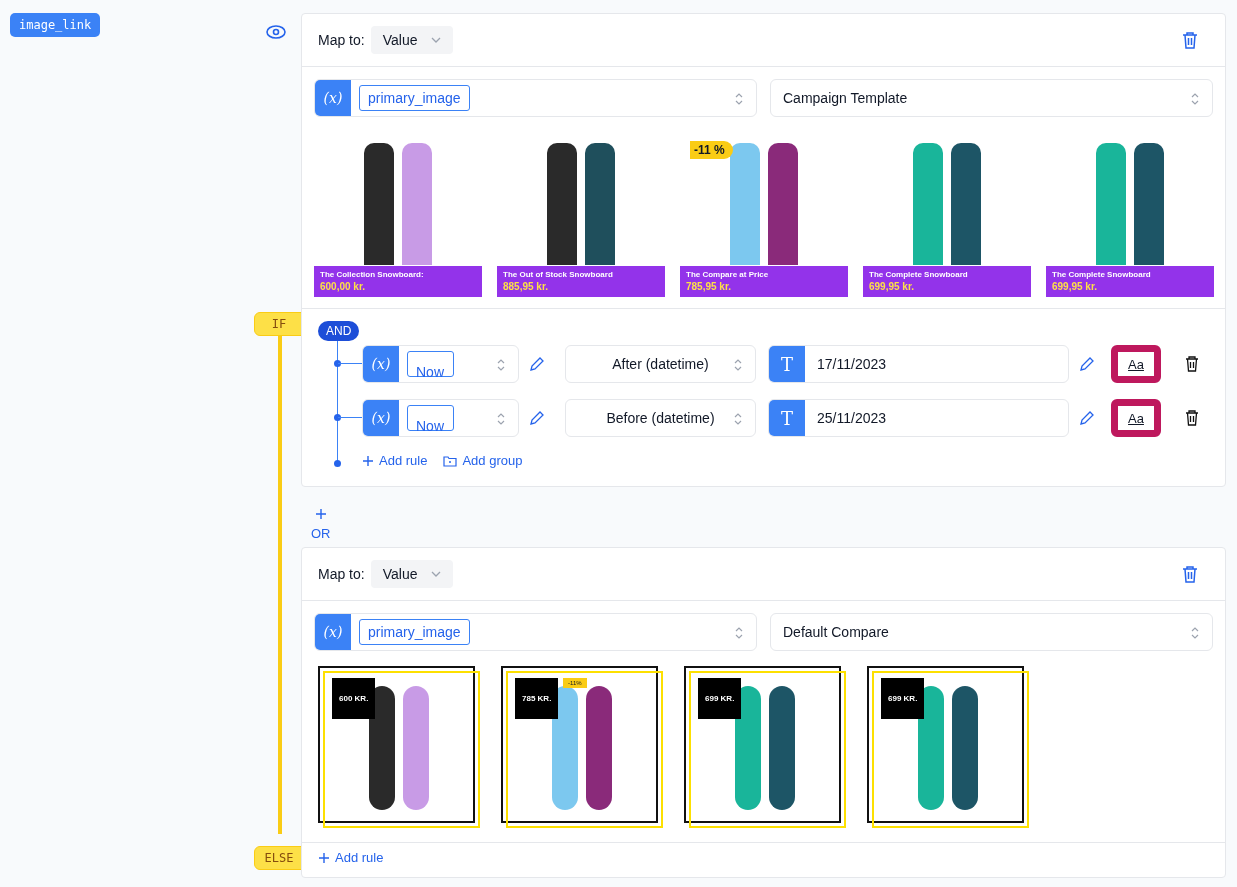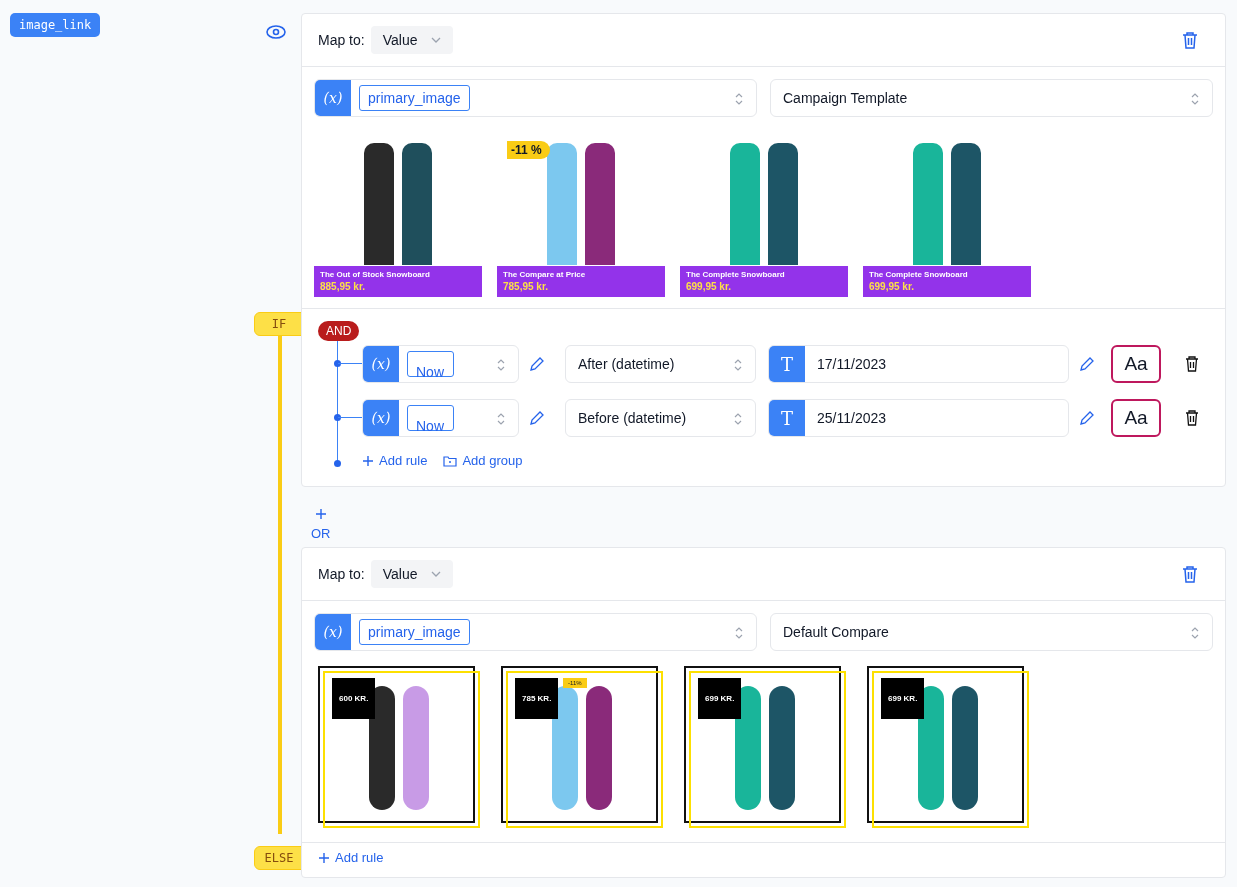--- a/index.html
+++ b/index.html
@@ -22,33 +22,33 @@
   .tpl-select { flex: 1; height: 38px; border: 1px solid #e5e7eb; border-radius: 6px; display: flex; align-items: center; padding: 0 12px; position: relative; font-size: 14px; }
   .gallery { position: absolute; left: 12px; top: 66px; display: flex; gap: 15px; }
   .prod { width: 168px; height: 164px; position: relative; background: #fff; }
   .boards { position: absolute; top: 10px; left: 50%; transform: translateX(-50%); display: flex; gap: 8px; }
   .board { width: 30px; height: 122px; border-radius: 10px 10px 0 0; }
   .banner { position: absolute; bottom: 0; left: 0; right: 0; height: 31px; background: #9333ea; padding: 3px 6px; }
   .banner .t { color: #fff; font-size: 8px; font-weight: bold; line-height: 11px; }
   .banner .p { color: #fde047; font-size: 10px; font-weight: bold; line-height: 13px; }
   .disc { position: absolute; left: 10px; top: 8px; background: #facc15; font-weight: bold; font-size: 12px; padding: 2px 8px 2px 4px; border-radius: 0 10px 10px 0; }
   .rules { border-top: 1px solid #e5e7eb; position: absolute; top: 294px; left: 0; right: 0; bottom: 0; }
-  .and { position: absolute; left: 16px; top: 12px; background: #b91c1c; color: #fff; font-size: 12px; height: 20px; line-height: 20px; padding: 0 8px; border-radius: 10px; }
+  .and { position: absolute; left: 16px; top: 12px; background: #1d4ed8; color: #fff; font-size: 12px; height: 20px; line-height: 20px; padding: 0 8px; border-radius: 10px; }
   .tree-v { position: absolute; left: 35px; top: 32px; width: 1px; height: 122px; background: #3b82f6; }
   .dot { position: absolute; left: 32px; width: 7px; height: 7px; border-radius: 50%; background: #2563eb; }
   .tree-h { position: absolute; left: 36px; width: 25px; height: 1px; background: #3b82f6; }
   .rule { position: absolute; left: 60px; height: 38px; display: flex; align-items: center; }
   .now-select { width: 157px; height: 38px; border: 1px solid #e5e7eb; border-radius: 6px; display: flex; align-items: center; position: relative; overflow: hidden; }
   .now-chip { margin-left: 8px; border: 1px solid #3b82f6; border-radius: 3px; color: #2563eb; padding: 8px 8px; height: 26px; line-height: 24px; font-size: 14px; width: 47px; }
   .pencil { width: 16px; height: 16px; margin-left: 10px; }
-  .op-select { margin-left: 20px; width: 191px; height: 38px; border: 1px solid #e5e7eb; border-radius: 6px; display: flex; align-items: center; padding: 0 12px; position: relative; font-size: 14px; }
+  .op-select { margin-left: 20px; width: 191px; height: 38px; border: 1px solid #e5e7eb; border-radius: 6px; display: flex; align-items: center; padding: 0 12px; position: relative; font-size: 14px; justify-content: center; }
   .val-input { margin-left: 12px; width: 301px; height: 38px; border: 1px solid #e5e7eb; border-radius: 6px; display: flex; align-items: center; overflow: hidden; }
   .t-box { width: 36px; height: 38px; background: #3b82f6; color: #fff; font-family: "DejaVu Serif", serif; font-size: 18px; display: flex; align-items: center; justify-content: center; }
   .val-text { padding-left: 12px; font-size: 14px; }
-  .aa { margin-left: 16px; width: 50px; height: 38px; border: 2px solid #be185d; border-radius: 6px; display: flex; align-items: center; justify-content: center; font-size: 19px; }
+  .aa { margin-left: 16px; width: 50px; height: 38px; border: 7px solid #be185d; border-radius: 6px; display: flex; align-items: center; justify-content: center; font-size: 13px; text-decoration: underline; }
   .trash-rule { margin-left: 24px; width: 14px; height: 16px; }
   .add-row { position: absolute; top: 144px; left: 60px; display: flex; gap: 16px; font-size: 13px; color: #2563eb; }
   .add-row span, .add-btn { display: flex; align-items: center; gap: 5px; }
   .or-btn { position: absolute; left: 311px; top: 508px; color: #2563eb; font-size: 13px; display: flex; align-items: center; gap: 6px; flex-direction: column; }
   .gallery2 { position: absolute; left: 16px; top: 118px; display: flex; gap: 21px; }
   .prod2 { width: 162px; height: 162px; position: relative; }
   .frame-b { position: absolute; left: 0; top: 0; width: 157px; height: 157px; border: 2px solid #111; }
   .frame-y { position: absolute; left: 5px; top: 5px; width: 157px; height: 157px; border: 2px solid #fde000; }
   .price-tag { position: absolute; left: 14px; top: 12px; background: #000; color: #fff; font-size: 8px; font-weight: bold; padding: 16px 7px; }
   .mini-disc { position: absolute; left: 62px; top: 12px; background: #facc15; font-size: 6px; padding: 2px 5px; }
@@ -95,20 +95,30 @@
         <span>Campaign Template</span>
         <svg class="updown" viewBox="0 0 10 16">
             <path d="M2 6l3-3 3 3M2 10l3 3 3-3" fill="none" stroke="#9ca3af" stroke-width="1.2"></path>
           </svg>
       </div>
     </div>
     <div class="gallery" id="g1">
         <div class="prod">
           <div class="boards">
             <div class="board" style="background:#2a2a2a"></div>
+            <div class="board" style="background:#c89be6"></div>
+          </div>
+          <div class="banner">
+            <div class="t">The Collection Snowboard:</div>
+            <div class="p">600,00 kr.</div>
+          </div>
+        </div>
+        <div class="prod">
+          <div class="boards">
+            <div class="board" style="background:#2a2a2a"></div>
             <div class="board" style="background:#1f4f5c"></div>
           </div>
           <div class="banner">
             <div class="t">The Out of Stock Snowboard</div>
             <div class="p">885,95 kr.</div>
           </div>
         </div>
         <div class="prod">
           <div class="boards">
             <div class="board" style="background:#7cc8ef"></div>

